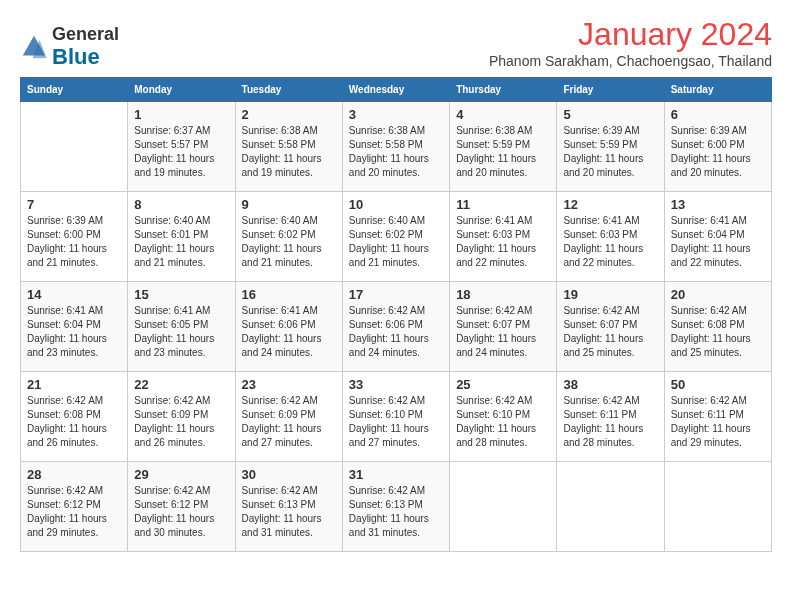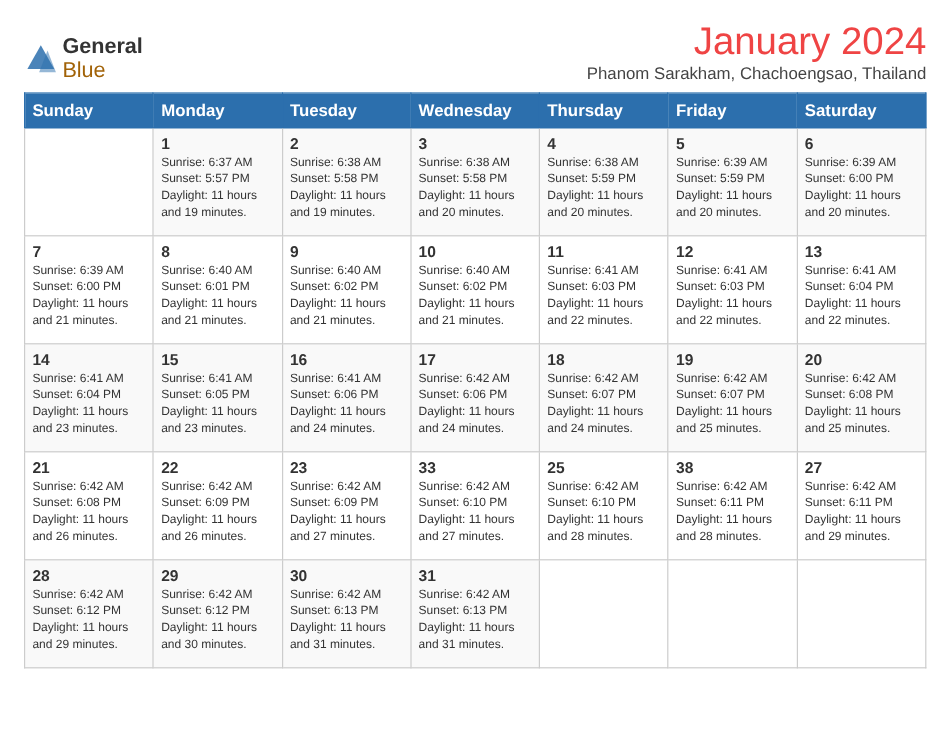--- a/index.html
+++ b/index.html
@@ -25,23 +25,23 @@
       display: flex;
       flex-direction: column;
       line-height: 1.1;
     }
     .logo-general {
       font-size: 18px;
       font-weight: bold;
       color: #333;
     }
     .logo-blue {
-      font-size: 18px;
-      font-weight: normal;
-      color: #a16207;
+      font-size: 22px;
+      font-weight: bold;
+      color: #0369a1;
     }
     .logo-icon {
       width: 28px;
       height: 28px;
     }
     .title-block {
       text-align: right;
     }
     .month-title {
       font-size: 32px;
@@ -55,21 +55,21 @@
     table {
       width: 100%;
       border-collapse: collapse;
       font-size: 11px;
     }
     thead tr th {
       background-color: #2c6fad;
       color: #fff;
       text-align: left;
       padding: 6px 6px;
-      font-size: 14px;
+      font-size: 10px;
       font-weight: bold;
       border: 1px solid #2c6fad;
     }
     tbody tr td {
       vertical-align: top;
       padding: 5px 6px;
       border: 1px solid #ccc;
       min-height: 80px;
       height: 90px;
       width: calc(100% / 7);
@@ -313,21 +313,21 @@
 and 28 minutes.</div>
         </td>
         <td>
           <span class="day-num">38</span>
           <div class="day-info" style="white-space: pre-line;">Sunrise: 6:42 AM
 Sunset: 6:11 PM
 Daylight: 11 hours
 and 28 minutes.</div>
         </td>
         <td>
-          <span class="day-num">27</span>
+          <span class="day-num">50</span>
           <div class="day-info" style="white-space: pre-line;">Sunrise: 6:42 AM
 Sunset: 6:11 PM
 Daylight: 11 hours
 and 29 minutes.</div>
         </td>
       </tr>
       <tr>
         <td>
           <span class="day-num">28</span>
           <div class="day-info" style="white-space: pre-line;">Sunrise: 6:42 AM

